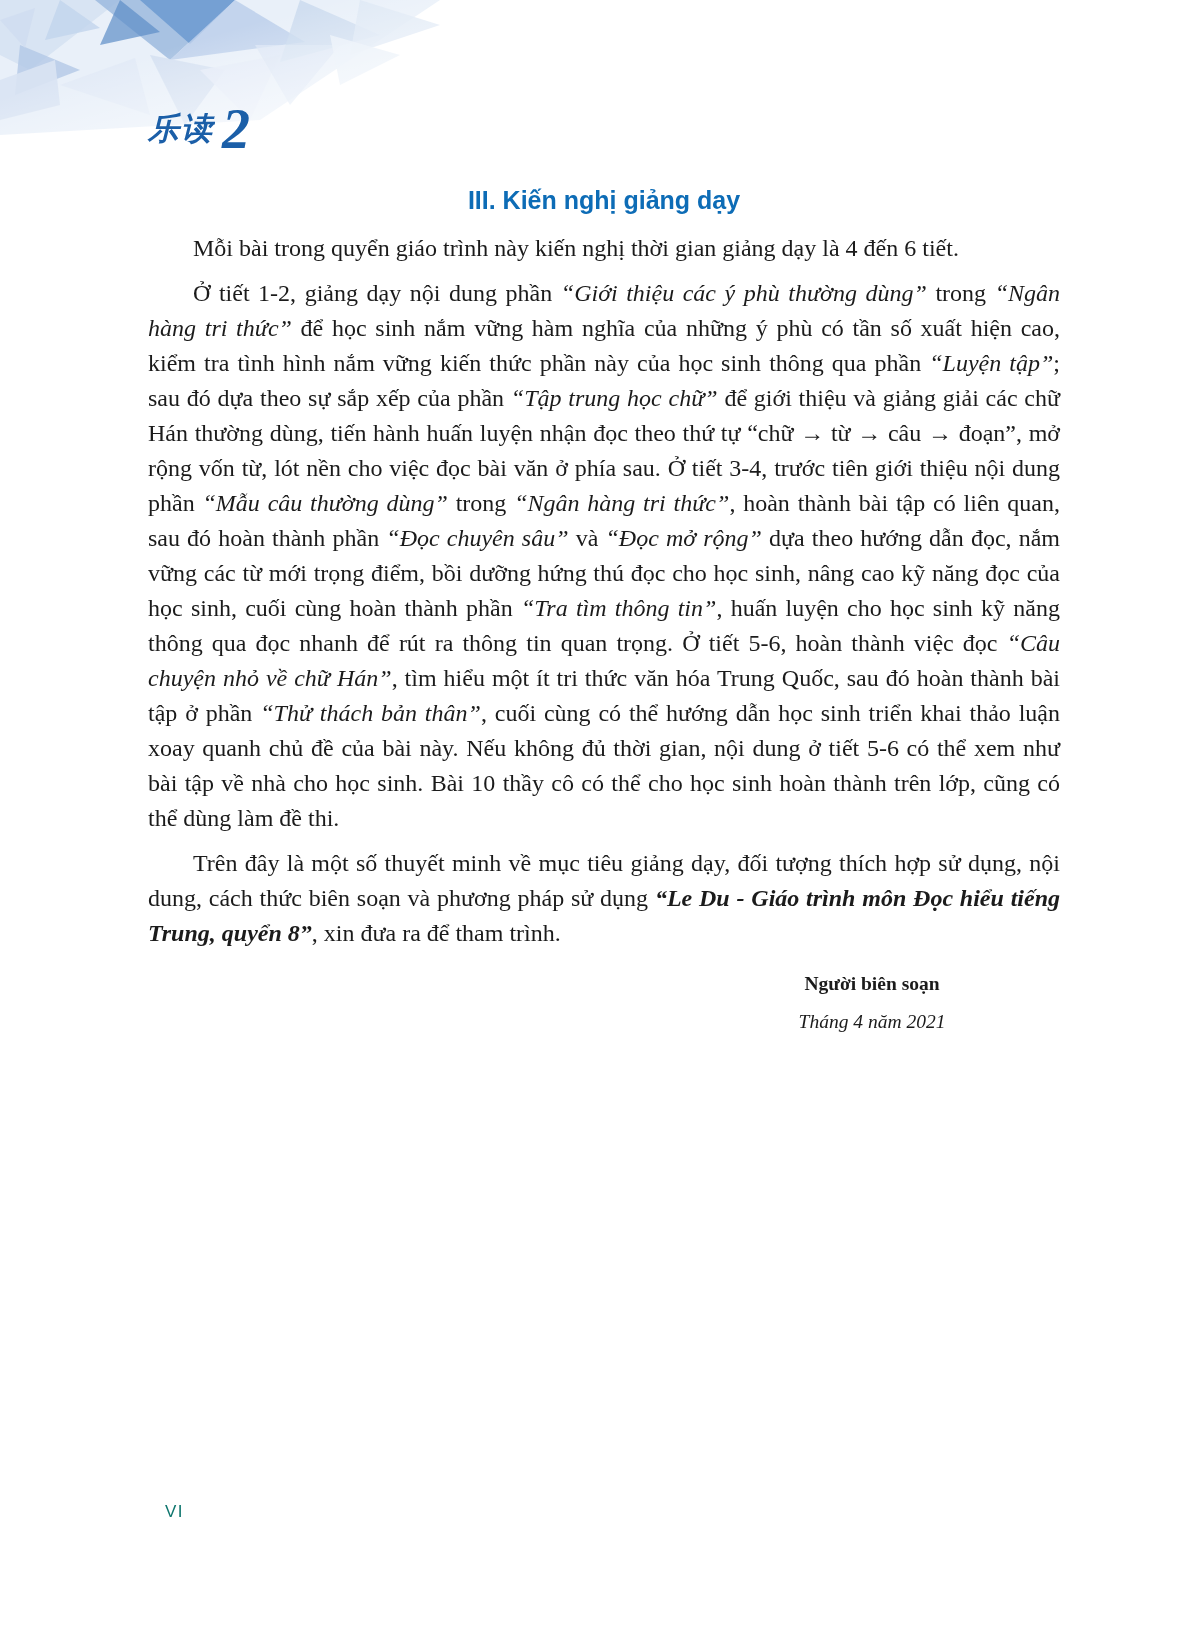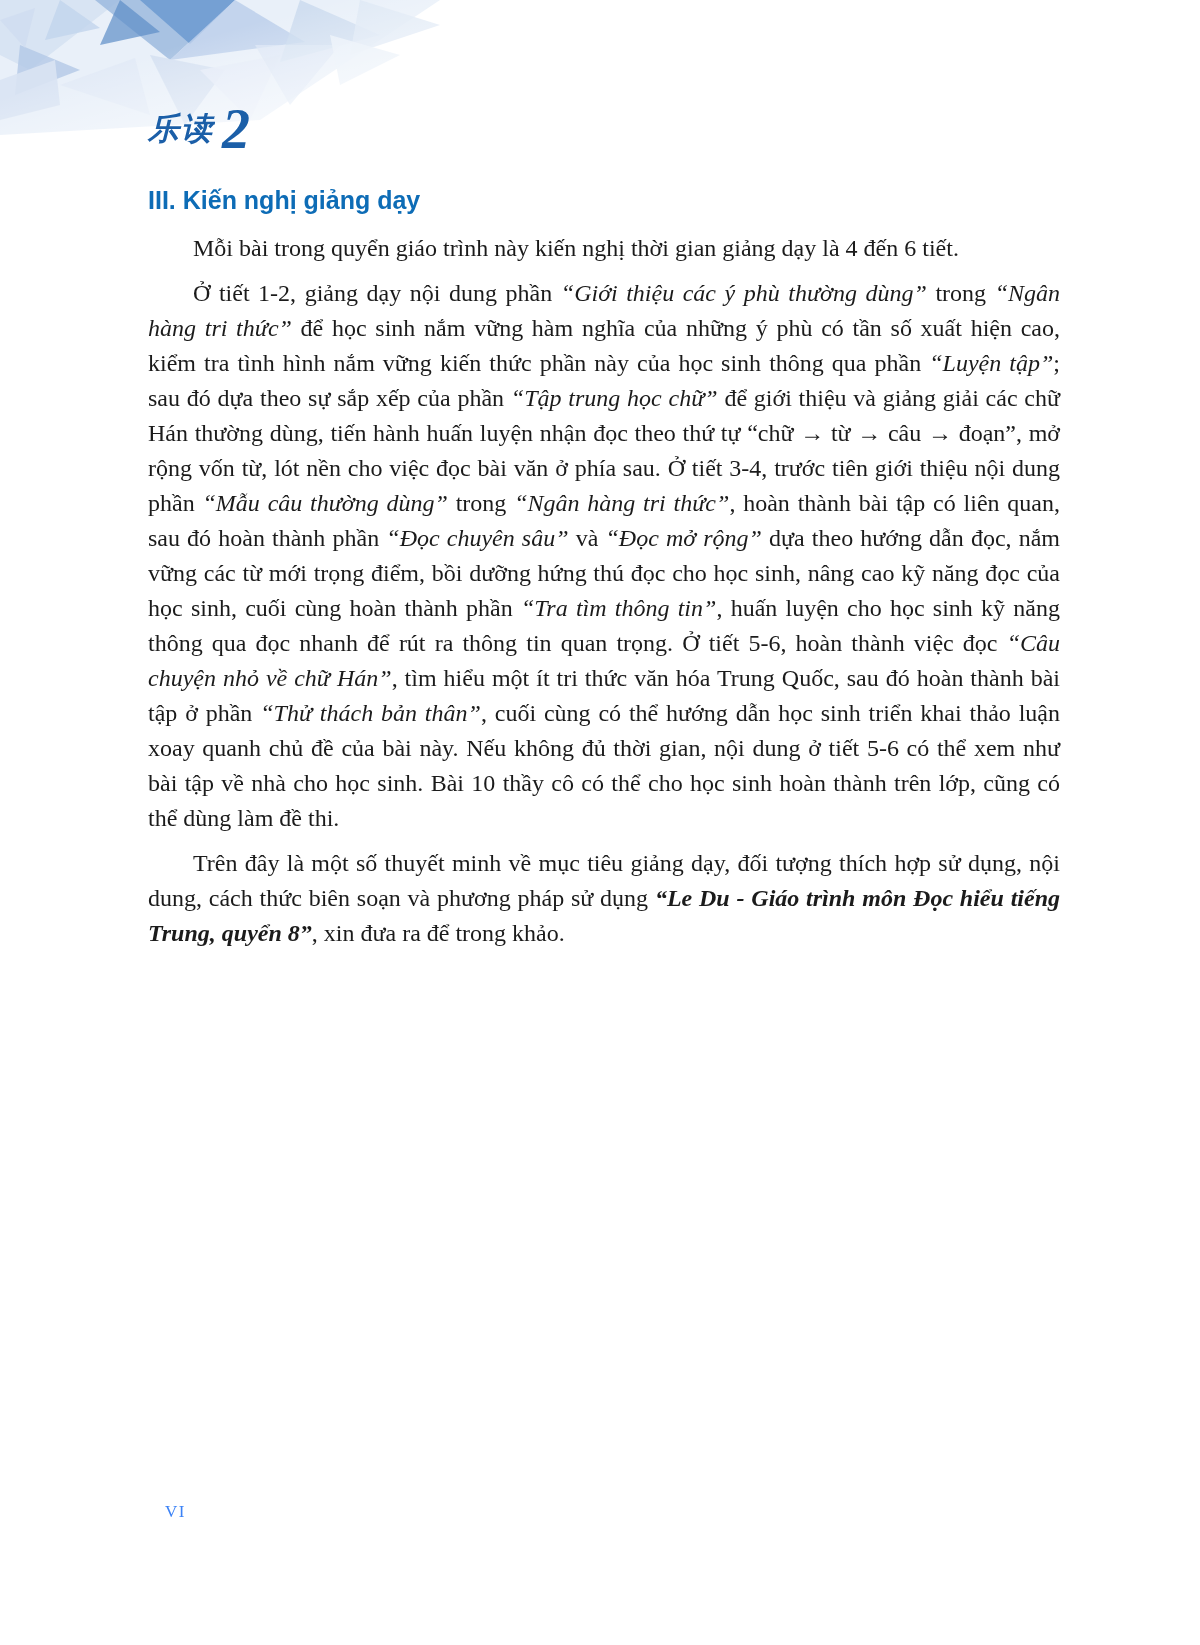--- a/index.html
+++ b/index.html
@@ -50,20 +50,21 @@
     top: 186px;
     left: 148px;
     width: 912px;
   }
   .heading {
     font-family: "Liberation Sans", sans-serif;
     font-weight: bold;
     font-size: 25px;
     color: #0d6cb6;
     margin-bottom: 16px;
+    text-align: center;
   }
   .paras .para {
     font-size: 24px;
     line-height: 35px;
     text-align: justify;
     margin-top: 10px;
   }
   .paras .para.indent { text-indent: 45px; }
   .it { font-style: italic; margin-top: 47px; }
   .bit { font-style: italic; font-weight: bold; }
@@ -81,24 +82,24 @@
   }
   .signature .date {
     font-style: italic;
     font-size: 19.5px;
     line-height: 38px;
   }
   .page-number {
     position: absolute;
     left: 165px;
     top: 1502px;
-    font-family: Liberation Serif, serif;
+    font-family: Liberation Sans, sans-serif;
     font-size: 17px;
     letter-spacing: 1.5px;
-    color: #3b82f6;
+    color: #0f766e;
   }
 </style>
 </head>
 <body>
 
 <svg class="deco" viewBox="0 0 460 170" xmlns="http://www.w3.org/2000/svg" aria-hidden="true">
   <polygon points="0,0 440,0 260,120 0,135" fill="#e7eef8" opacity="0.9"></polygon>
   <polygon points="0,0 120,0 30,70 0,55" fill="#d6e2f2" opacity="0.9"></polygon>
   <polygon points="95,0 235,0 170,60" fill="#9cbade" opacity="0.85"></polygon>
   <polygon points="140,0 235,0 190,44" fill="#6f9cd2" opacity="0.9"></polygon>
@@ -127,17 +128,21 @@
 <div class="logo">
   <span class="logo-cn">乐读</span>
   <span class="logo-num">2</span>
 </div>
 
 <div class="content">
   <h2 class="heading">III. Kiến nghị giảng dạy</h2>
   <div class="paras">
       <p class="para indent"><span>Mỗi bài trong quyển giáo trình này kiến nghị thời gian giảng dạy là 4 đến 6 tiết.</span></p>
       <p class="para indent"><span>Ở tiết 1-2, giảng dạy nội dung phần </span><span class="it">“Giới thiệu các ý phù thường dùng”</span><span> trong </span><span class="it">“Ngân hàng tri thức”</span><span> để học sinh nắm vững hàm nghĩa của những ý phù có tần số xuất hiện cao, kiểm tra tình hình nắm vững kiến thức phần này của học sinh thông qua phần </span><span class="it">“Luyện tập”</span><span>; sau đó dựa theo sự sắp xếp của phần </span><span class="it">“Tập trung học chữ”</span><span> để giới thiệu và giảng giải các chữ Hán thường dùng, tiến hành huấn luyện nhận đọc theo thứ tự “chữ → từ → câu → đoạn”, mở rộng vốn từ, lót nền cho việc đọc bài văn ở phía sau. Ở tiết 3-4, trước tiên giới thiệu nội dung phần </span><span class="it">“Mẫu câu thường dùng”</span><span> trong </span><span class="it">“Ngân hàng tri thức”</span><span>, hoàn thành bài tập có liên quan, sau đó hoàn thành phần </span><span class="it">“Đọc chuyên sâu”</span><span> và </span><span class="it">“Đọc mở rộng”</span><span> dựa theo hướng dẫn đọc, nắm vững các từ mới trọng điểm, bồi dưỡng hứng thú đọc cho học sinh, nâng cao kỹ năng đọc của học sinh, cuối cùng hoàn thành phần </span><span class="it">“Tra tìm thông tin”</span><span>, huấn luyện cho học sinh kỹ năng thông qua đọc nhanh để rút ra thông tin quan trọng. Ở tiết 5-6, hoàn thành việc đọc </span><span class="it">“Câu chuyện nhỏ về chữ Hán”</span><span>, tìm hiểu một ít tri thức văn hóa Trung Quốc, sau đó hoàn thành bài tập ở phần </span><span class="it">“Thử thách bản thân”</span><span>, cuối cùng có thể hướng dẫn học sinh triển khai thảo luận xoay quanh chủ đề của bài này. Nếu không đủ thời gian, nội dung ở tiết 5-6 có thể xem như bài tập về nhà cho học sinh. Bài 10 thầy cô có thể cho học sinh hoàn thành trên lớp, cũng có thể dùng làm đề thi.</span></p>
-      <p class="para indent"><span>Trên đây là một số thuyết minh về mục tiêu giảng dạy, đối tượng thích hợp sử dụng, nội dung, cách thức biên soạn và phương pháp sử dụng </span><span class="bit">“Le Du - Giáo trình môn Đọc hiểu tiếng Trung, quyển 8”</span><span>, xin đưa ra để trong khảo.</span></p>
+      <p class="para indent"><span>Trên đây là một số thuyết minh về mục tiêu giảng dạy, đối tượng thích hợp sử dụng, nội dung, cách thức biên soạn và phương pháp sử dụng </span><span class="bit">“Le Du - Giáo trình môn Đọc hiểu tiếng Trung, quyển 8”</span><span>, xin đưa ra để tham trình.</span></p>
     </div>
+  <div class="signature">
+    <div class="author">Người biên soạn</div>
+    <div class="date">Tháng 4 năm 2021</div>
+  </div>
 </div>
 
 <div class="page-number">VI</div>
 
 </body></html>

